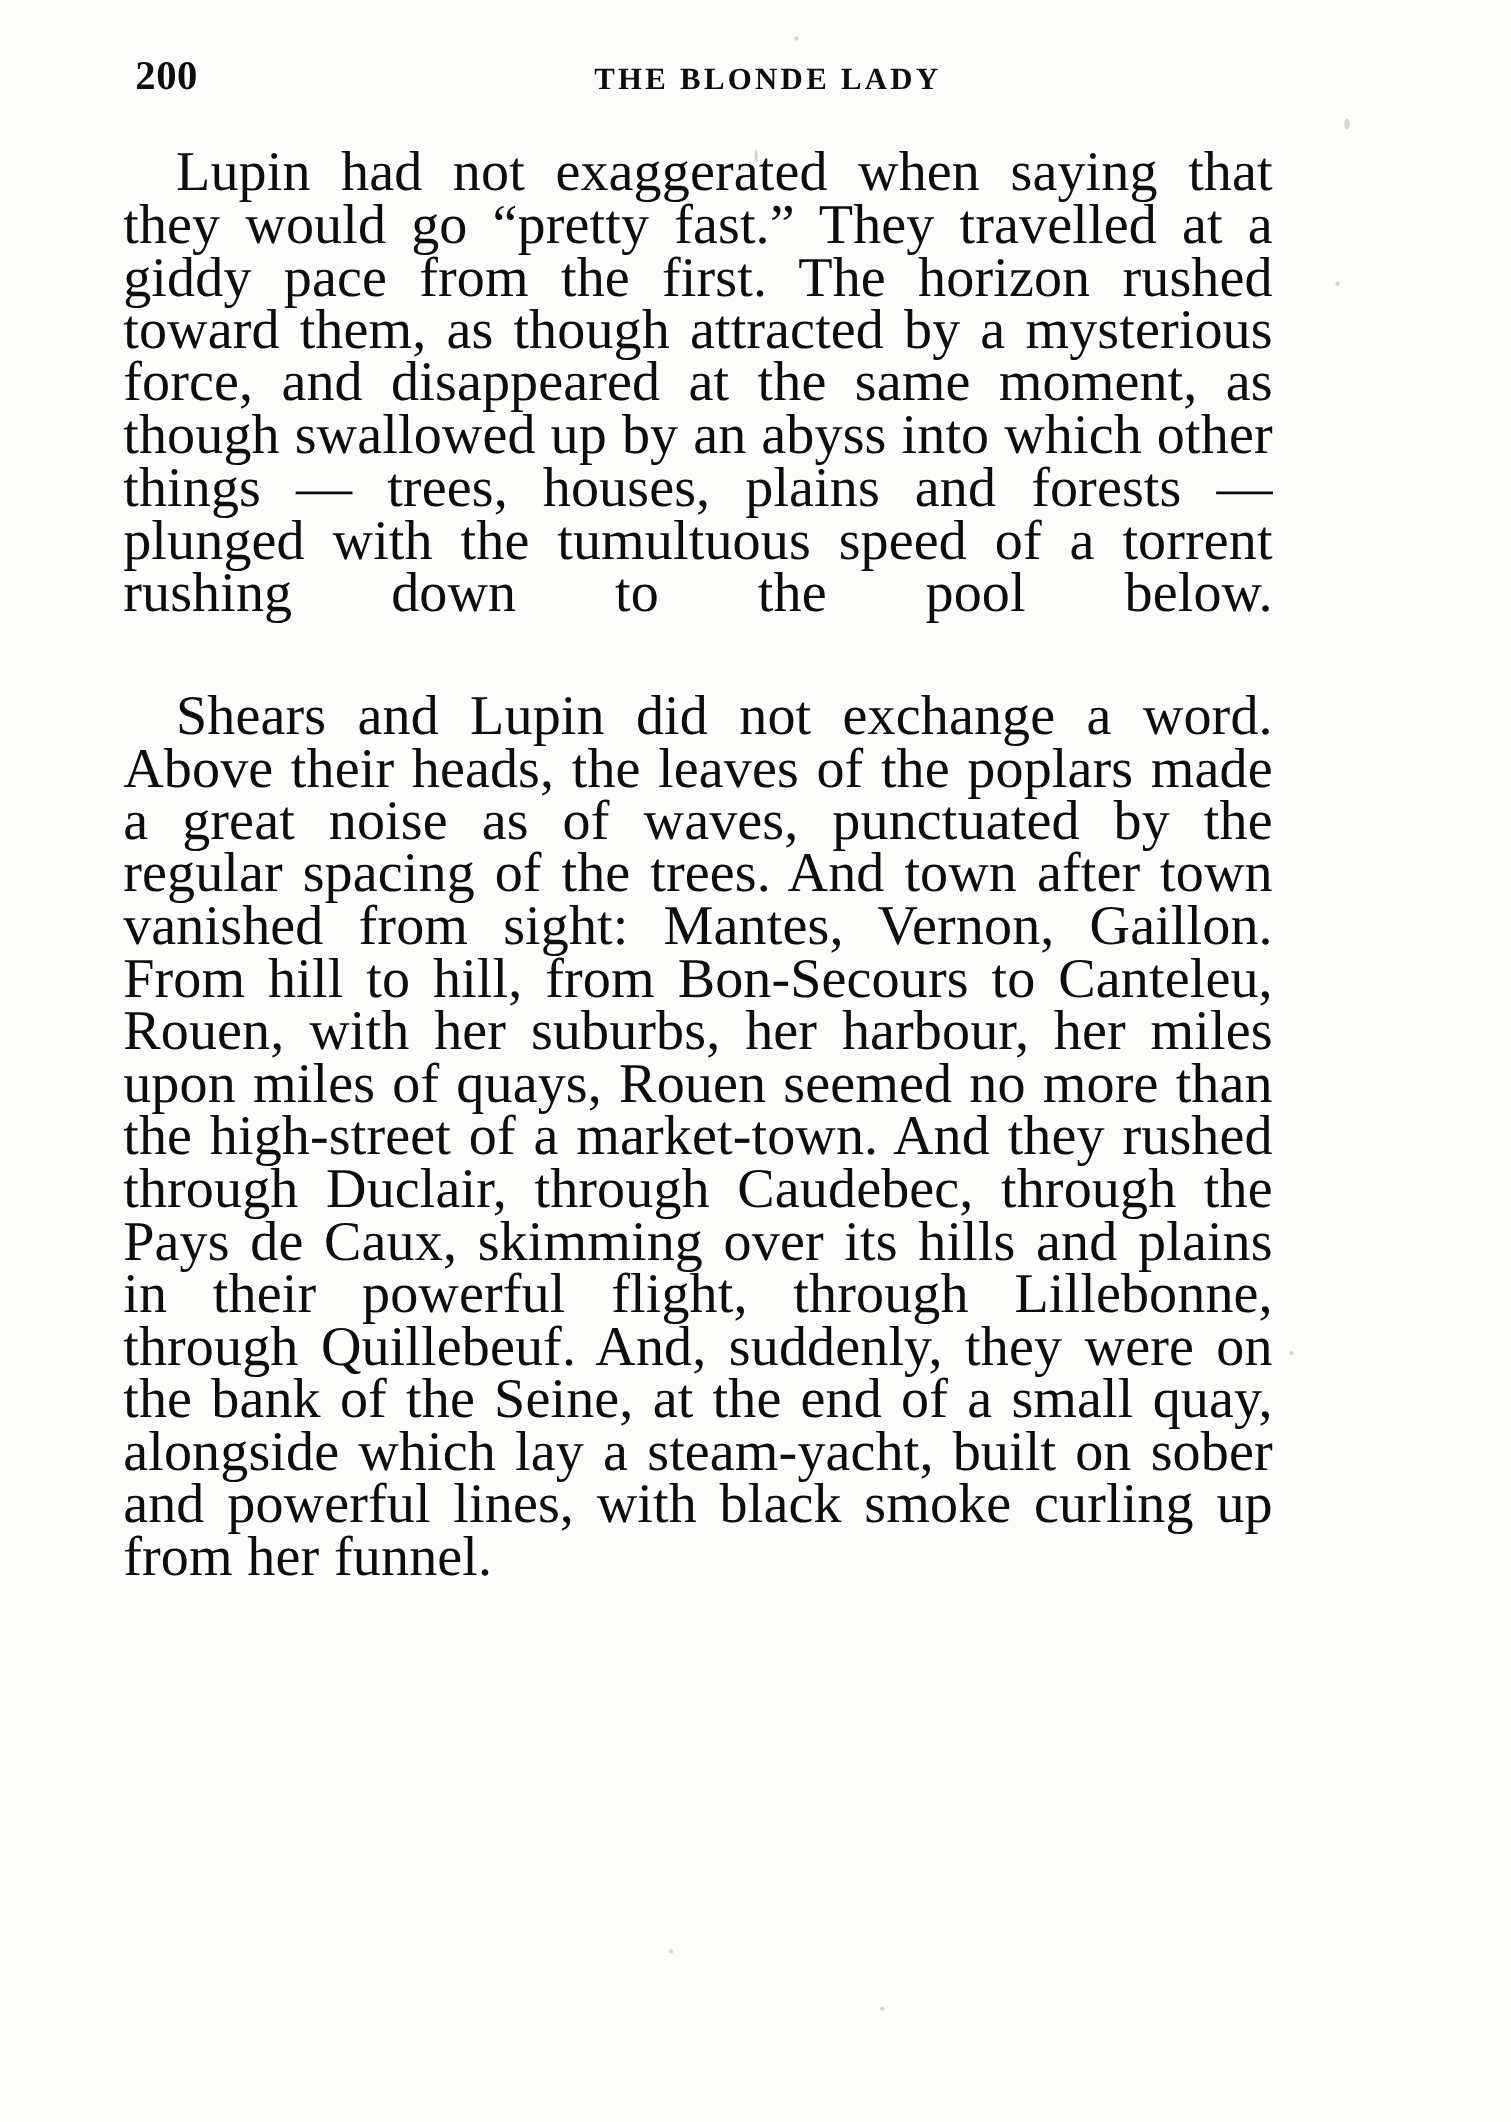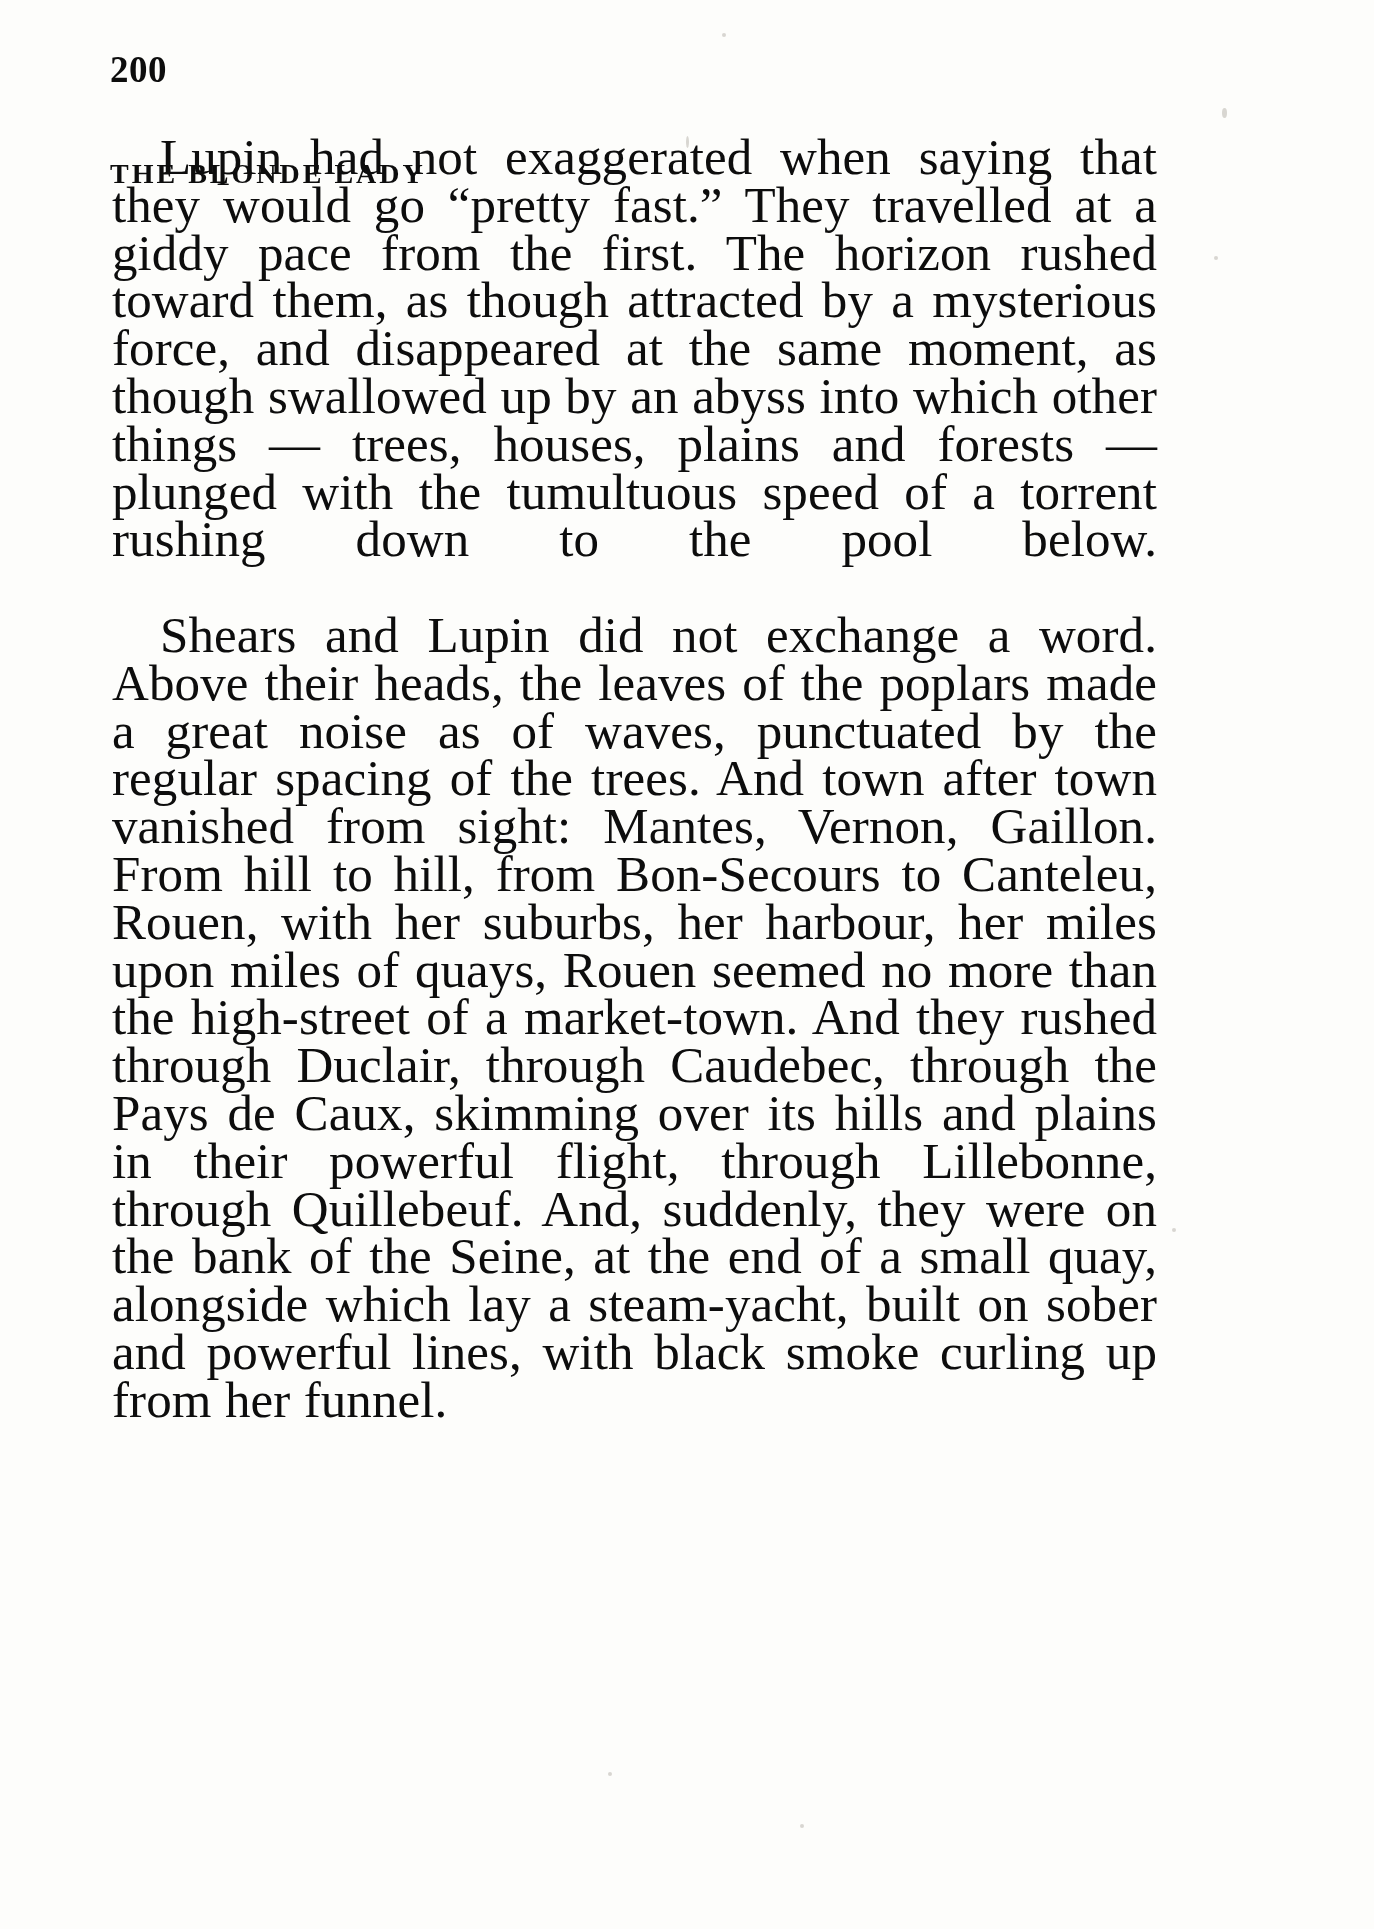--- a/index.html
+++ b/index.html
@@ -17,27 +17,26 @@
   }
   .page {
     position: absolute;
     left: 0; top: 0;
     width: 1374px;
     height: 1929px;
     background: #fdfdfb;
   }
   .header {
     position: absolute;
-    left: 110px;
+    left: 123px;
     top: 48px;
     width: 1160px;
     height: 60px;
     display: flex;
     align-items: baseline;
-    flex-direction: column;
   }
   .folio {
     font-size: 37px;
     font-weight: 700;
     letter-spacing: 0.5px;
     width: 110px;
     flex: 0 0 110px;
   }
   .running-title {
     flex: 1 1 auto;
@@ -58,21 +57,21 @@
     font-size: 51px;
     line-height: 47.8px;
     text-align: justify;
     text-justify: inter-word;
     text-indent: 48px;
     letter-spacing: 0.1px;
     word-spacing: 0.5px;
     hyphens: none;
   }
   .para + .para {
-    margin-top: 0;
+    margin-top: 16px;
   }
   .para:last-child {
     text-align: justify;
   }
   
   .para::after {
     content: "";
     display: inline-block;
     width: 100%;
   }

